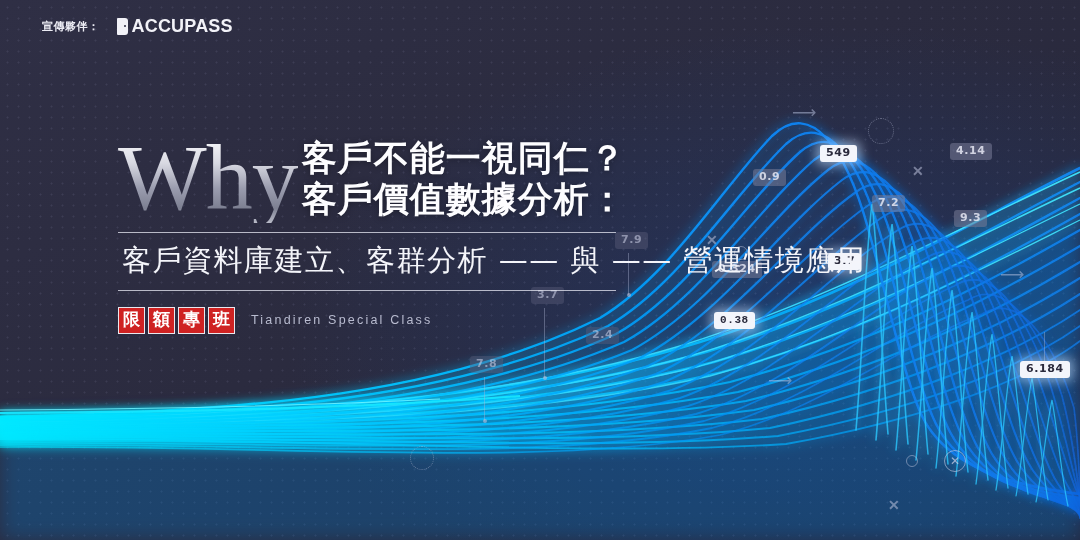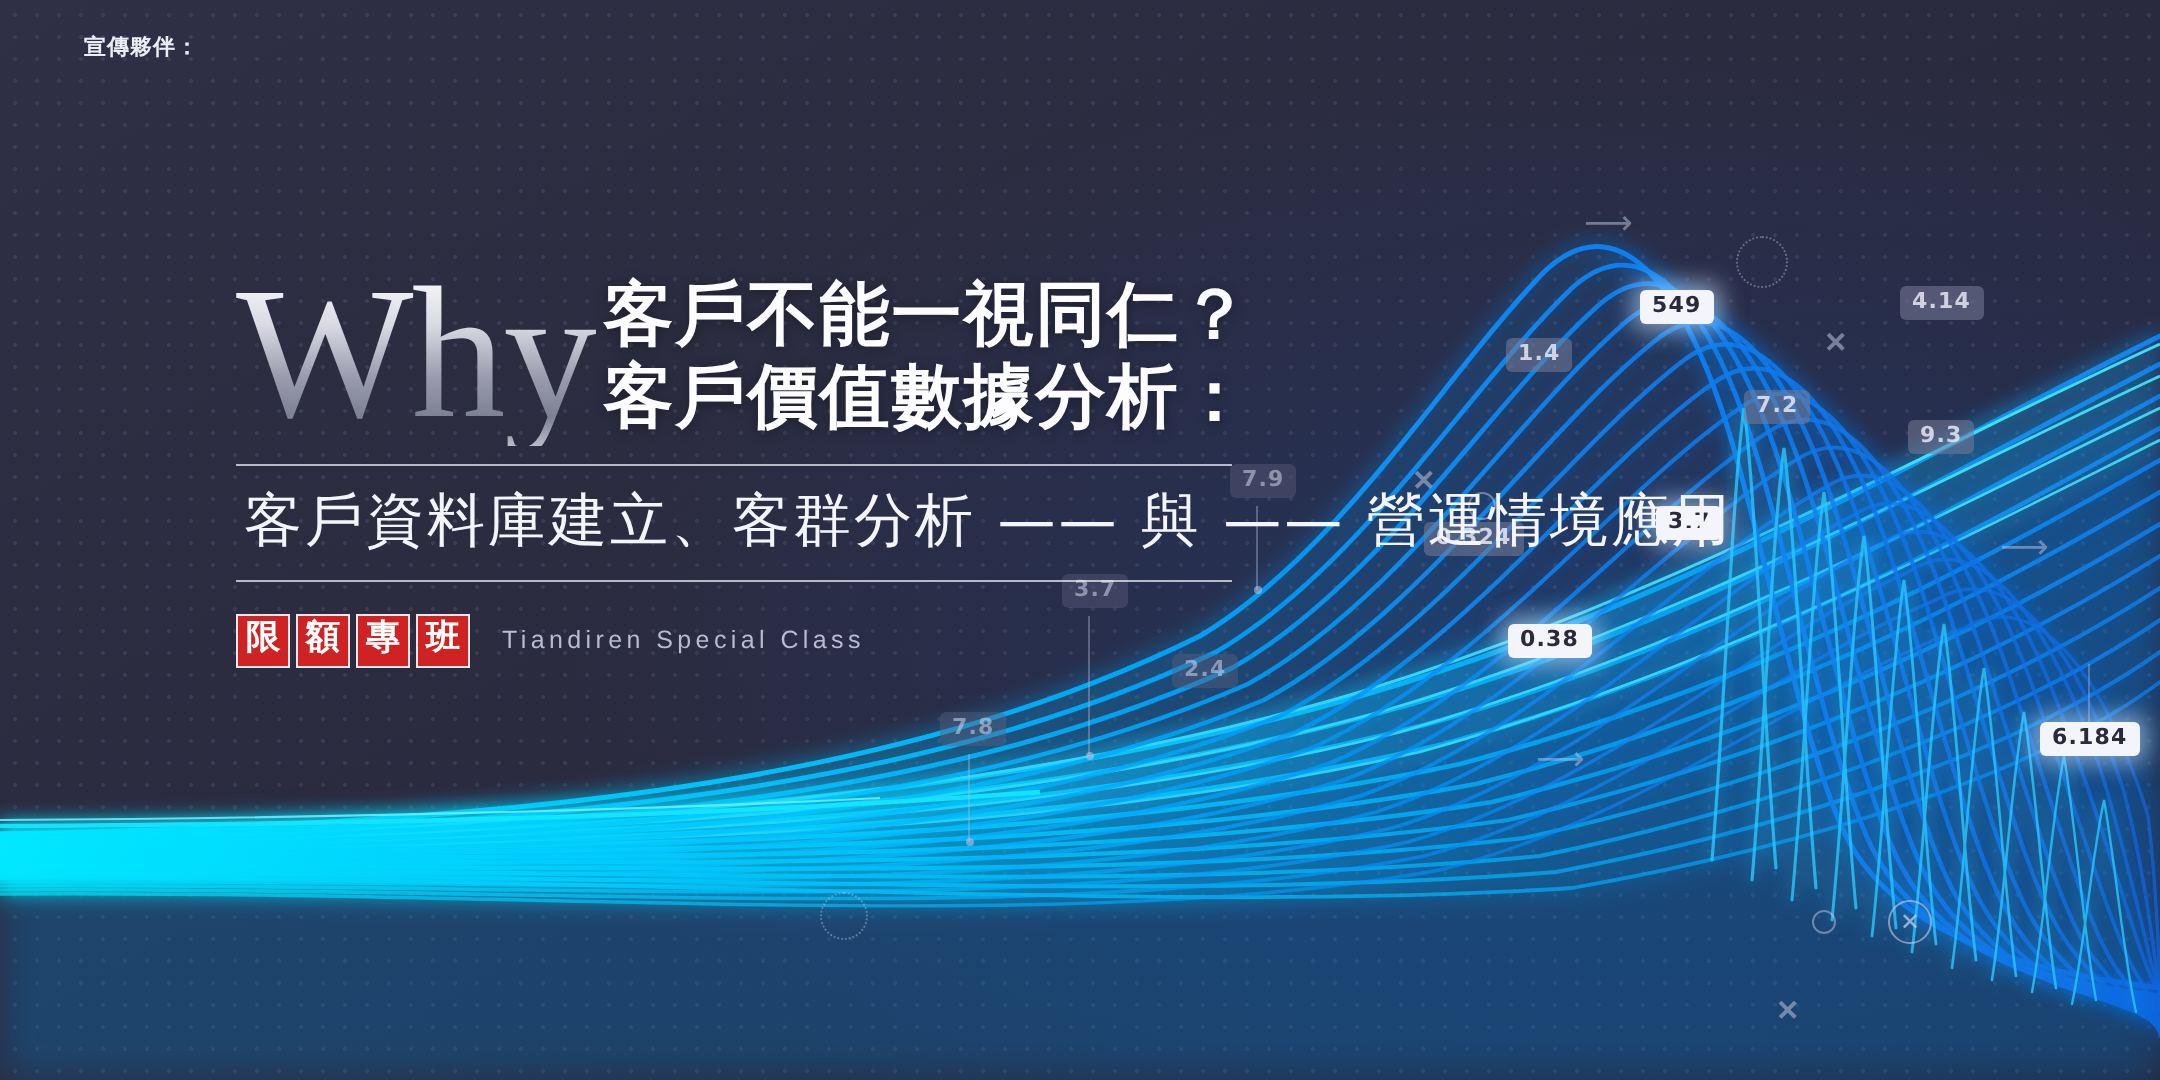--- a/index.html
+++ b/index.html
@@ -286,39 +286,43 @@
   <div class="deco deco-arrow" style="left:792px; top:102px;">⟶</div>
   <div class="deco deco-arrow" style="left:1000px; top:264px;">⟶</div>
   <div class="deco deco-arrow" style="left:768px; top:370px;">⟶</div>
 
   <div class="tag-stem" style="left:544px; top:308px; height:70px;"></div>
   <div class="tag-stem" style="left:484px; top:377px; height:44px;"></div>
   <div class="tag-stem" style="left:628px; top:253px; height:42px;"></div>
   <div class="tag-stem" style="left:1044px; top:332px; height:38px;"></div>
 
   <div class="tag bright" style="left:820px; top:145px;">549</div>
-  <div class="tag dim" style="left:753px; top:169px;">1.4</div>
+  <div class="tag dim" style="left:753px; top:169px;">0.9</div>
   <div class="tag dim" style="left:950px; top:143px;">4.14</div>
   <div class="tag dim" style="left:872px; top:195px;">7.2</div>
   <div class="tag dim" style="left:954px; top:210px;">9.3</div>
   <div class="tag bright" style="left:828px; top:253px;">3.7</div>
   <div class="tag dim" style="left:712px; top:261px;">0.324</div>
-  <div class="tag bright" style="left:754px; top:312px;">0.38</div>
+  <div class="tag bright" style="left:714px; top:312px;font-family:Liberation Mono, monospace;">0.38</div>
   <div class="tag bright" style="left:1020px; top:361px;">6.184</div>
   <div class="tag faint" style="left:531px; top:287px;">3.7</div>
   <div class="tag faint" style="left:615px; top:232px;">7.9</div>
   <div class="tag faint" style="left:470px; top:356px;">7.8</div>
   <div class="tag faint" style="left:586px; top:327px;">2.4</div>
 
   <div id="header">
 
 
 
     <div id="partner">
       <span id="partner-label">宣傳夥伴：</span>
+      <span class="accupass">
+        <span class="accupass-mark"></span>
+        <span class="accupass-text">ACCUPASS</span>
+      </span>
     </div>
   </div>
 
   <div id="title-block">
     <div id="title-row">
       <div id="why">Why</div>
       <div id="heads">
         <div class="head-line">客戶不能一視同仁？</div>
         <div class="head-line">客戶價值數據分析：</div>
       </div>

